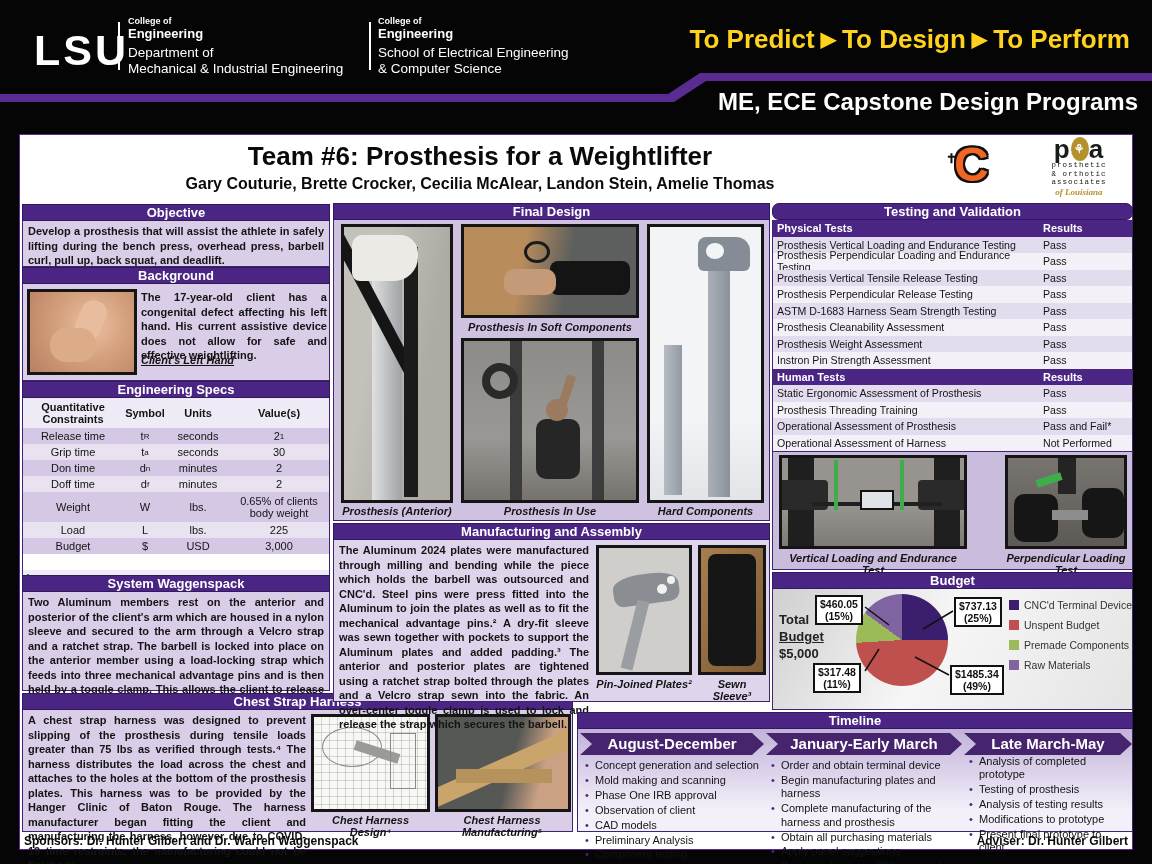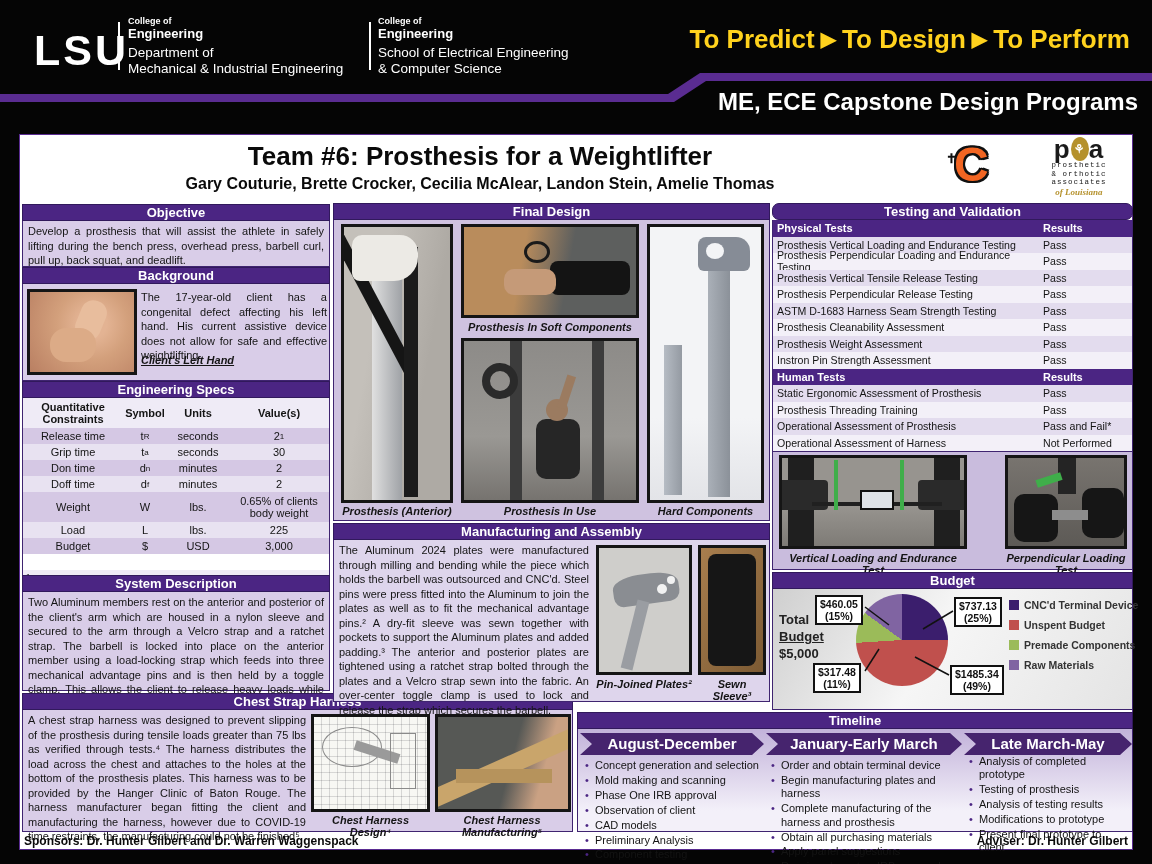--- a/index.html
+++ b/index.html
@@ -14,41 +14,41 @@
   .c-line{font-size:13.5px;font-weight:400;line-height:16px;}
   .motto{position:absolute;top:24px;right:22px;font-size:26px;font-weight:700;color:#ffd21d;}
   .motto .sep{font-size:20px;position:relative;top:-2px;padding:0 6px;}
   .program{position:absolute;top:88px;right:14px;font-size:24px;font-weight:700;color:#fff;}
   
   #content{position:absolute;left:20px;top:135px;width:1112px;height:714px;background:#fff;outline:1px solid #5a2c91;}
   .ptitle{position:absolute;left:40px;top:6px;width:840px;text-align:center;font-size:26px;font-weight:700;color:#0a0a0a;}
   .pauthors{position:absolute;left:10px;top:40px;width:900px;text-align:center;font-size:16px;font-weight:700;color:#0a0a0a;}
   .sec-bar{position:absolute;background:#4b2583;border:1px solid #31195c;color:#fff;font-weight:700;font-size:13px;text-align:center;line-height:15px;}
   .sec-body{position:absolute;background:#d9cde8;border:1px solid #3f2470;border-top:none;}
-  .ptxt{font-size:11px;line-height:1.32;color:#141414;text-align:justify;padding:3px 5px;}
+  .ptxt{font-size:11px;line-height:1.32;color:#141414;text-align:justify;padding:3px 5px;font-weight:bold;}
   .cap{font-style:italic;font-weight:700;font-size:11px;color:#141414;text-align:center;}
   .photo{position:absolute;border:3px solid #151515;overflow:hidden;}
   
   .spec-table{position:absolute;display:grid;grid-template-columns:100px 44px 62px 1fr;font-size:11px;color:#141414;}
   .sc{display:flex;align-items:center;justify-content:center;text-align:center;padding:8px 2px;}
   .sh{font-weight:700;}
   .ra{background:#d5c8e4;} .rb{background:#e8e2f1;} .rh{background:#efebf6;}
   sub{font-size:8px;} sup{font-size:8px;}
   .spec-foot{position:absolute;background:#efebf6;font-size:10.6px;color:#141414;padding:2px 3px;}
   
   .t-table{position:absolute;display:grid;grid-template-columns:1fr 93px;font-size:10.6px;color:#141414;}
   .tc{display:flex;align-items:center;padding:0 4px;}
   .th{background:#4b2583;color:#fff;font-weight:700;font-size:11px;}
   .ta{background:#e3dcee;} .tb{background:#f3f0f8;}
   
   .budget-body{background:linear-gradient(120deg,#cfcfcf,#f6f6f6 45%,#e4e4e4);}
   .callout{position:absolute;background:#fff;border:2px solid #111;font-size:10.5px;font-weight:700;color:#111;text-align:center;line-height:12px;padding:1px 3px;z-index:3;}
   .legend-item{display:flex;align-items:center;margin-bottom:8px;}
   .swatch{width:10px;height:10px;margin-right:5px;flex:0 0 auto;}
-  .legend-label{font-size:10.5px;color:#333;white-space:nowrap;font-weight:bold;}
+  .legend-label{font-size:10.5px;color:#333;white-space:nowrap;}
   
   .tl-body{background:linear-gradient(#c2b2da,#f3f0f9 80%);padding-left:16px;}
   .tl-arrow{position:absolute;height:22px;background:#46246e;color:#fff;font-weight:700;font-size:15px;text-align:center;line-height:22px;clip-path:polygon(0 0,calc(100% - 12px) 0,100% 50%,calc(100% - 12px) 100%,0 100%,12px 50%);}
   .tl-item{position:relative;font-size:11px;line-height:13.4px;color:#141414;padding-left:11px;margin-bottom:1.5px;}
   .tl-item::before{content:"•";position:absolute;left:1px;color:#4b2583;}
   .foot{position:absolute;font-size:12px;font-weight:700;color:#0a0a0a;}
   
   .clogo{position:absolute;font-weight:900;font-size:48px;color:#f26522;
     text-shadow:-2px 0 0 #111,2px 0 0 #111,0 -2px 0 #111,0 2px 0 #111,-2px -2px 0 #111,2px 2px 0 #111,-2px 2px 0 #111,2px -2px 0 #111;}
   .ccross{position:absolute;font-size:13px;color:#111;font-weight:700;}
@@ -189,21 +189,21 @@
             <span>$</span>
           </div>
         <div class="sc ra">USD</div>
         <div class="sc ra">
             <span>3,000</span>
           </div>
       </div>
       <div class="spec-foot" style="left:0;top:172px;width:306px;height:18px;"><sup>1</sup><span>Time for Loads &lt; 75lbs: </span><b>2 sec.</b><span>  Time for Loads &gt; 75 lbs: </span><b>5 sec.</b></div>
     </div>
 
-    <div class="sec-bar" style="left:2px;top:440px;width:308px;height:17px;">System Description</div>
+    <div class="sec-bar" style="left:2px;top:440px;width:308px;height:17px;">System Waggenspack</div>
     <div class="sec-body" style="left:2px;top:457px;width:308px;height:99px;">
       <div class="ptxt">Two Aluminum members rest on the anterior and posterior of the client's arm which are housed in a nylon sleeve and secured to the arm through a Velcro strap and a ratchet strap. The barbell is locked into place on the anterior member using a load-locking strap which feeds into three mechanical advantage pins and is then held by a toggle clamp.  This allows the client to release heavy loads while exerting minimal force.</div>
     </div>
 
     <div class="sec-bar" style="left:2px;top:558px;width:551px;height:17px;">Chest Strap Harness</div>
     <div class="sec-body" style="left:2px;top:575px;width:551px;height:122px;">
       <div class="ptxt" style="position:absolute;left:2px;top:2px;width:284px;padding:1px 3px;">A chest strap harness was designed  to prevent slipping of the prosthesis during tensile loads greater than 75 lbs as verified through tests.⁴ The harness distributes the load across the chest and attaches to the holes at the bottom of the prosthesis plates. This harness was to be provided by the Hanger Clinic of Baton Rouge. The harness manufacturer began fitting the client and manufacturing the harness, however due to COVID-19 time restraints, the manufacturing could not be finished⁵.</div>
       <div class="photo" style="left:288px;top:4px;width:119px;height:98px;background:repeating-linear-gradient(#fbfbf9 0 7px,#d9d9d9 7px 8px),repeating-linear-gradient(90deg,#fbfbf9 0 7px,#d9d9d9 7px 8px);background-blend-mode:multiply;">
         <div style="position:absolute;left:8px;top:10px;width:60px;height:40px;border:1.5px solid #8a8a8a;border-radius:50%;background:transparent;"></div>
         <div style="position:absolute;left:40px;top:30px;width:46px;height:10px;background:#9a9a9a;transform:rotate(18deg);"></div>

